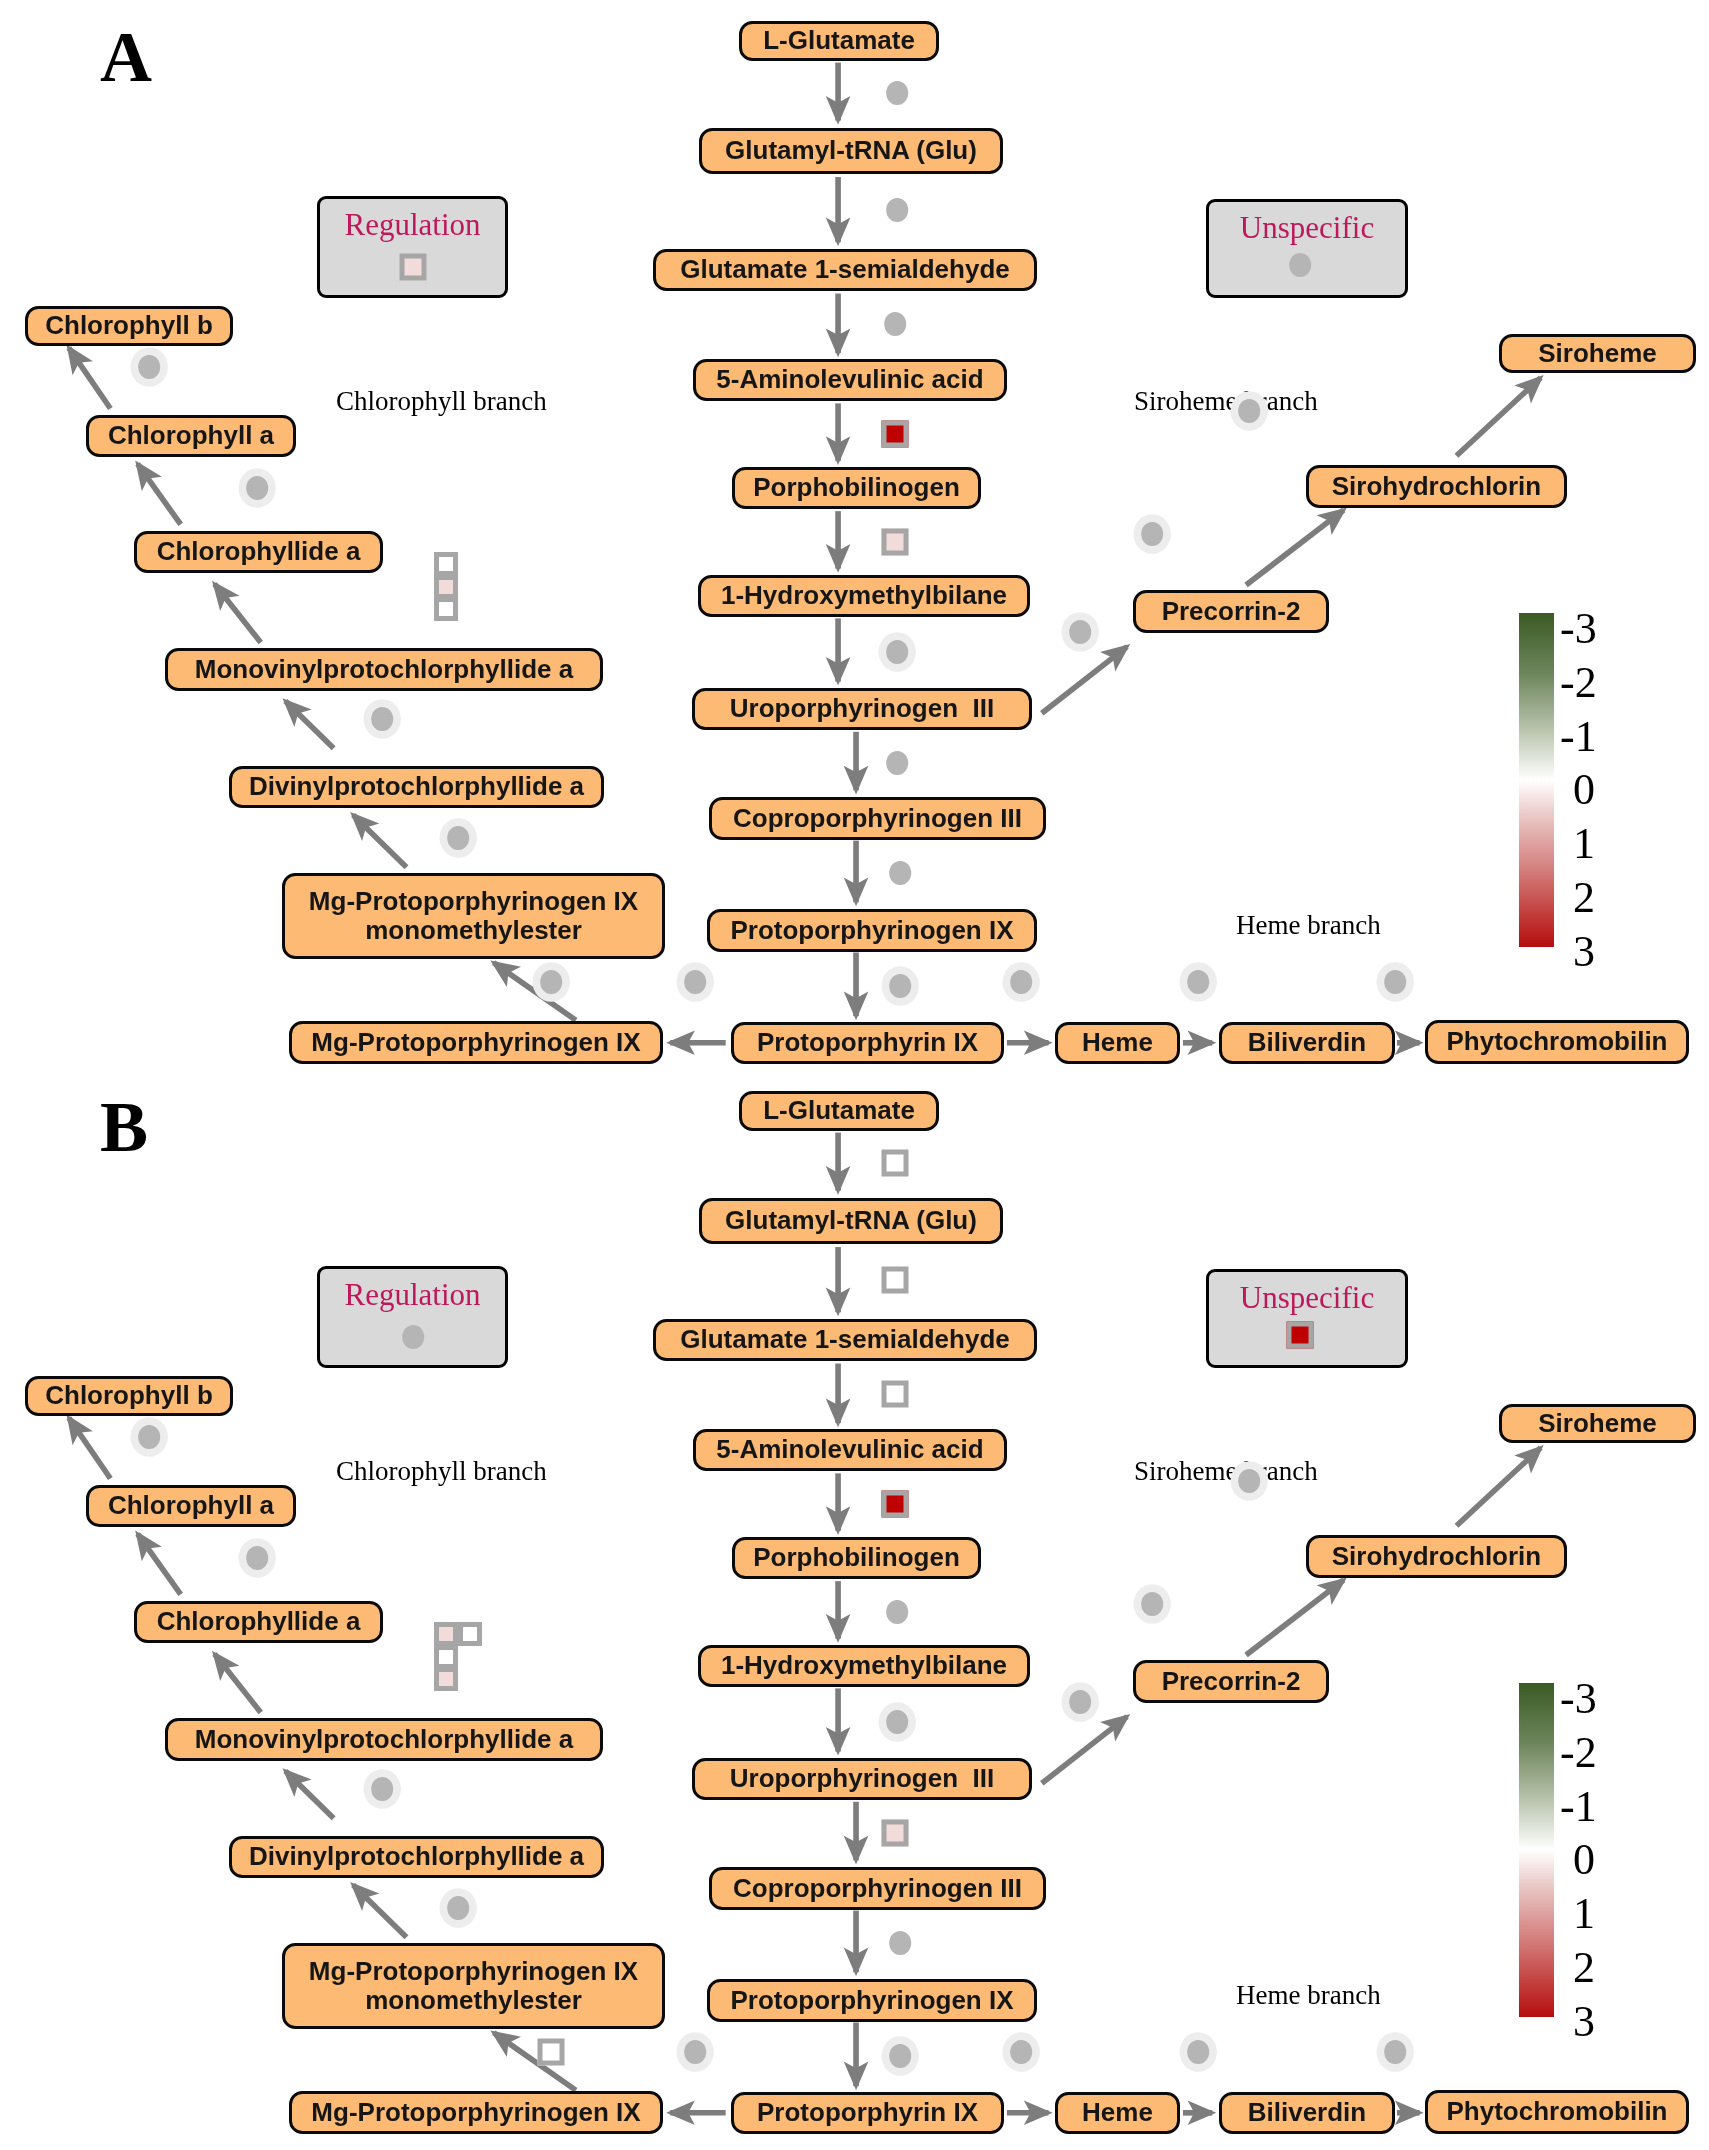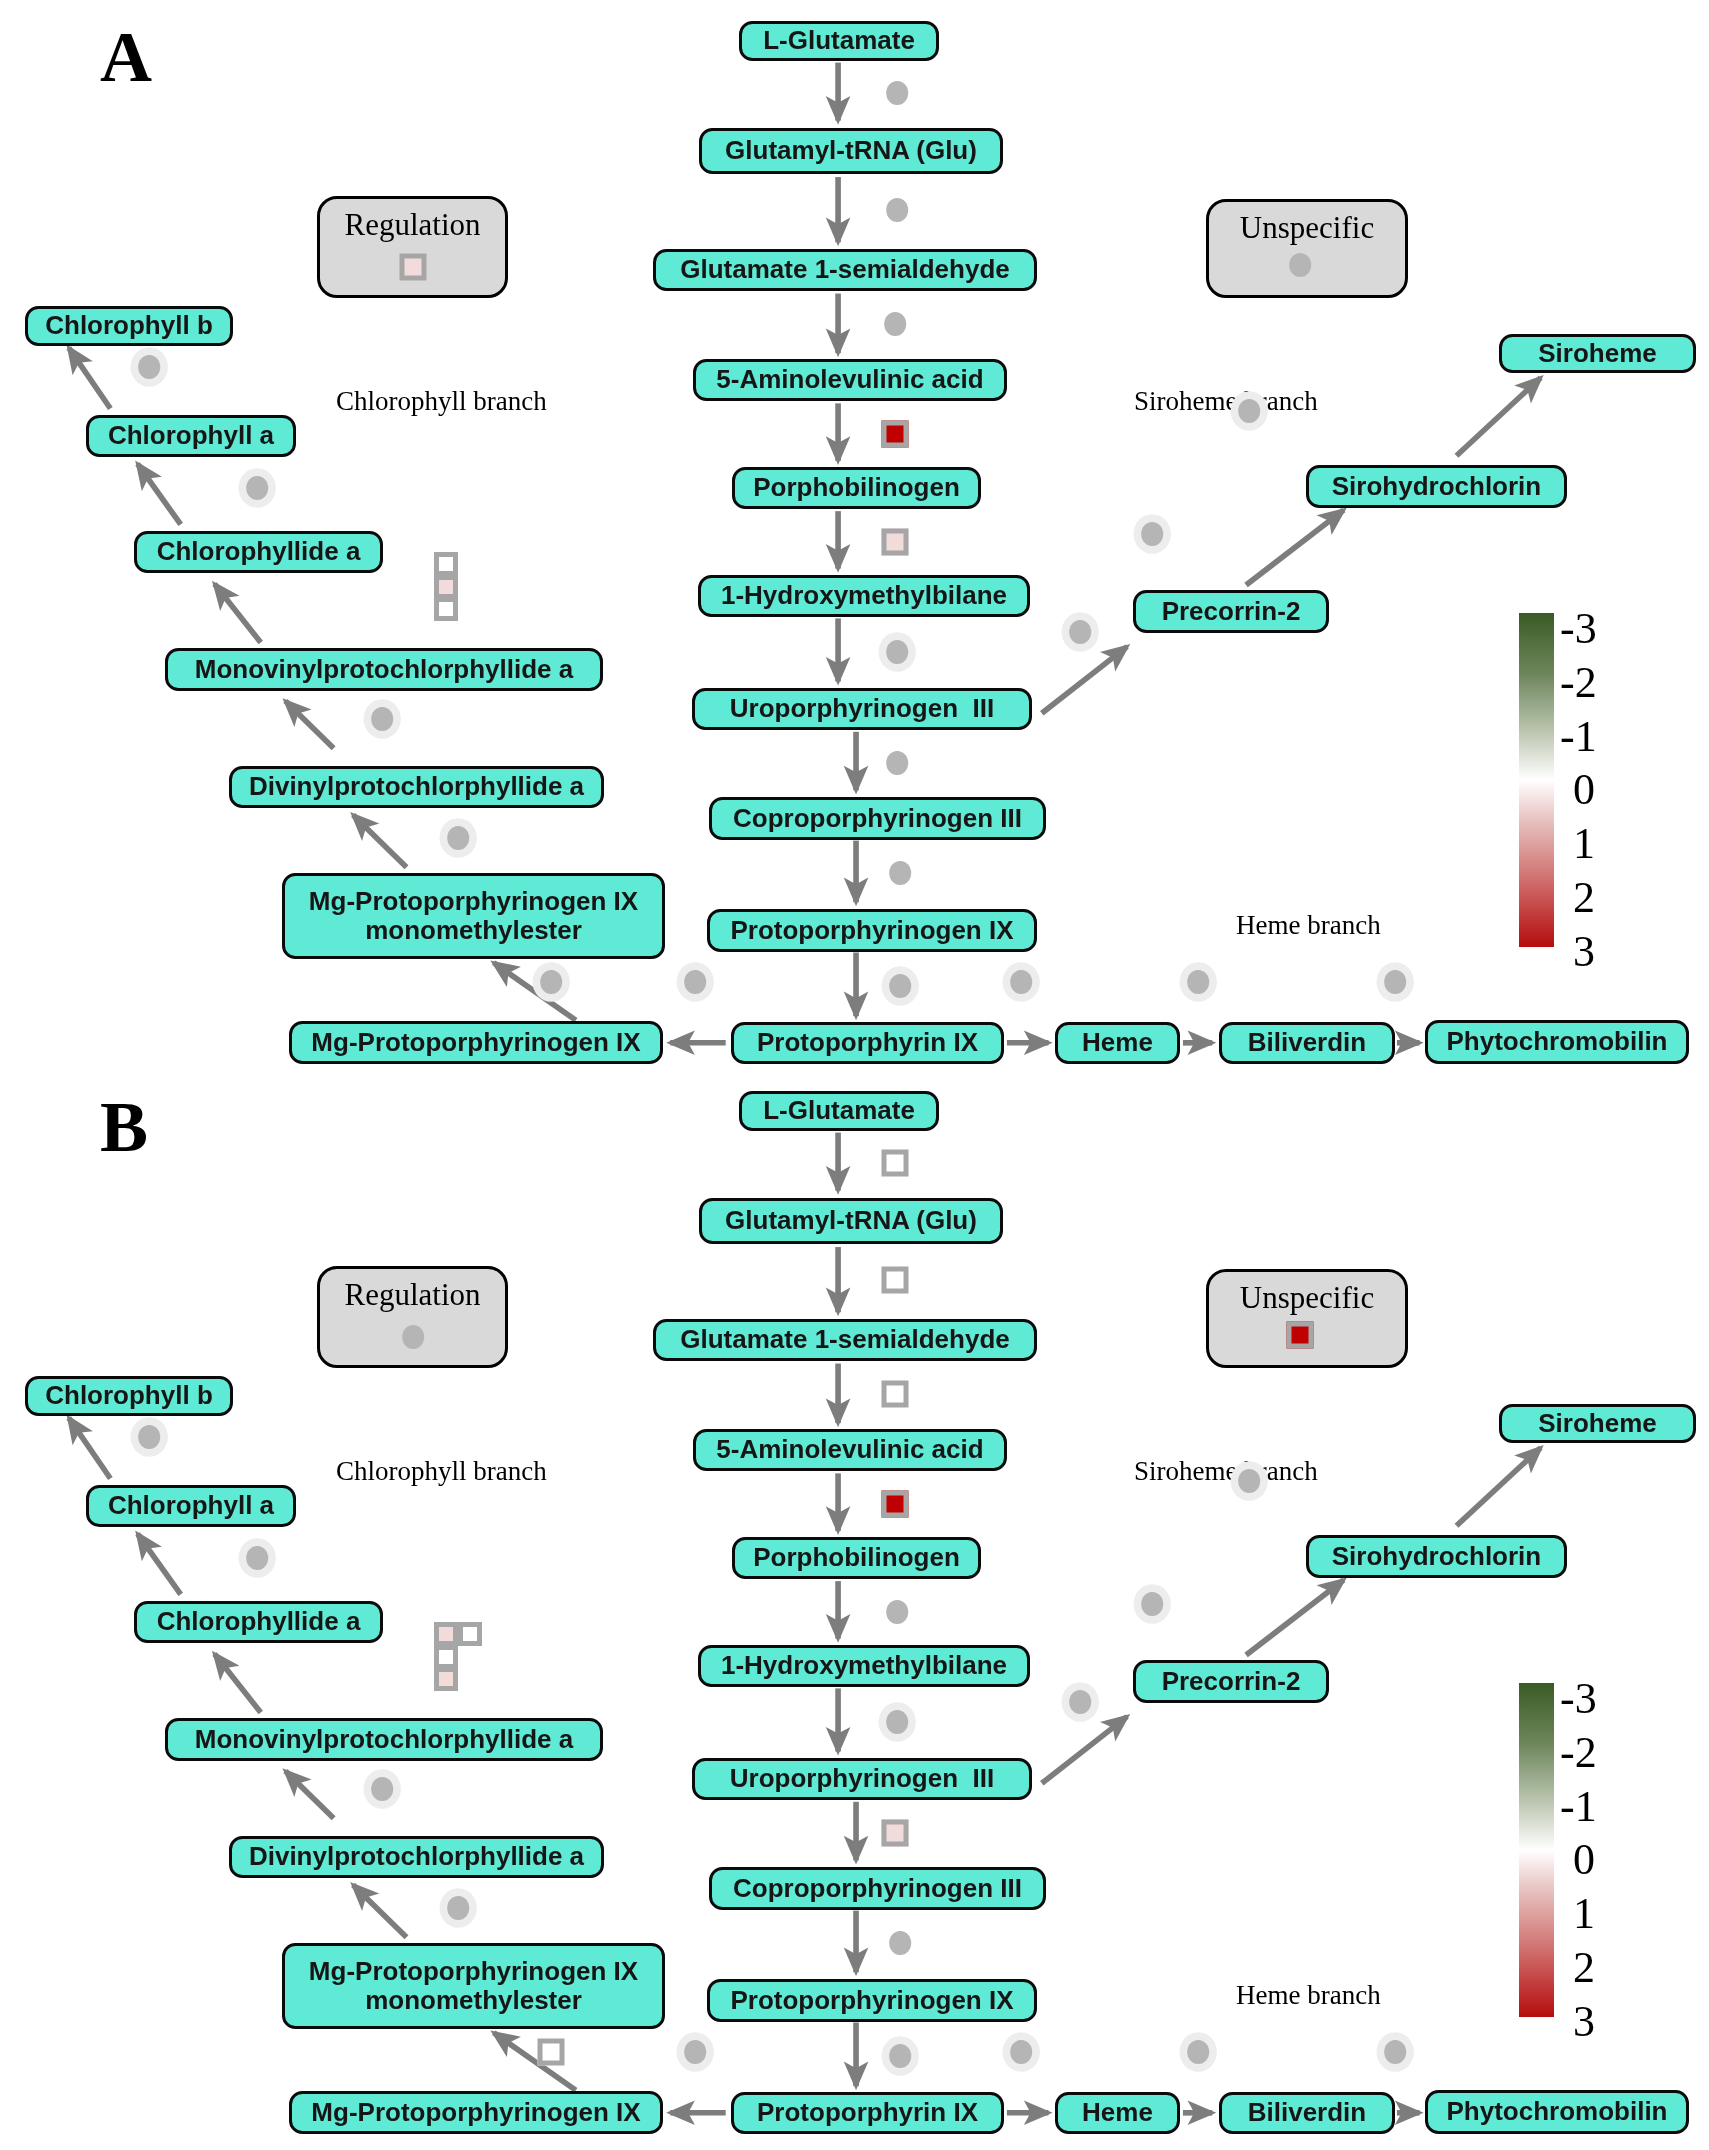--- a/index.html
+++ b/index.html
@@ -1,27 +1,27 @@
 <!DOCTYPE html>
 <html style="font-size:8.2px"><head>
 <meta charset="utf-8">
 <style>
   html,body{margin:0;padding:0;background:#ffffff;}
   .canvas{position:relative;width:1709px;height:2151px;background:#ffffff;overflow:hidden;
           font-family:"Liberation Sans",sans-serif;}
   .panel{position:absolute;left:0;width:1709px;height:1070px;}
   .arr{position:absolute;left:0;top:0;}
-  .nd{position:absolute;background:#5eead4;border:3.1px solid #0a0a0a;border-radius:13.3px;
+  .nd{position:absolute;background:#fdba74;border:3.1px solid #0a0a0a;border-radius:13.3px;
       display:flex;align-items:center;justify-content:center;text-align:left;
       font-weight:bold;font-size:26px;color:#161616;box-sizing:border-box;line-height:1.12;
       white-space:pre-wrap;}
   .nd.two{flex-direction:column;}
-  .gb{position:absolute;background:#d9d9d9;border:3.1px solid #000;border-radius:20px;
+  .gb{position:absolute;background:#d9d9d9;border:3.1px solid #000;border-radius:9px;
       box-sizing:border-box;text-align:center;padding-top:8.2px;
-      font-family:"Liberation Serif",serif;font-size:31px;color:#000000;}
+      font-family:"Liberation Serif",serif;font-size:31px;color:#be185d;}
   .plabel{position:absolute;font-family:"Liberation Serif",serif;font-weight:bold;
           font-size:72px;color:#000;line-height:1;}
   .branch{position:absolute;font-family:"Liberation Serif",serif;font-size:27px;color:#000;white-space:nowrap;}
   .dot{position:absolute;width:21.6px;height:24px;border-radius:50%;background:#b5b5b5;
        transform:translate(-50%,-50%);}
   .halo{box-shadow:0 0 0 7.7px #ededed;}
   .sqm{position:absolute;width:27px;height:27px;border:5.1px solid #a6a6a6;box-sizing:border-box;
        background:#ffffff;transform:translate(-50%,-50%);}
   .sqm.red{background:#c00000;}
   .sqm.pink{background:#f2dcdb;}

